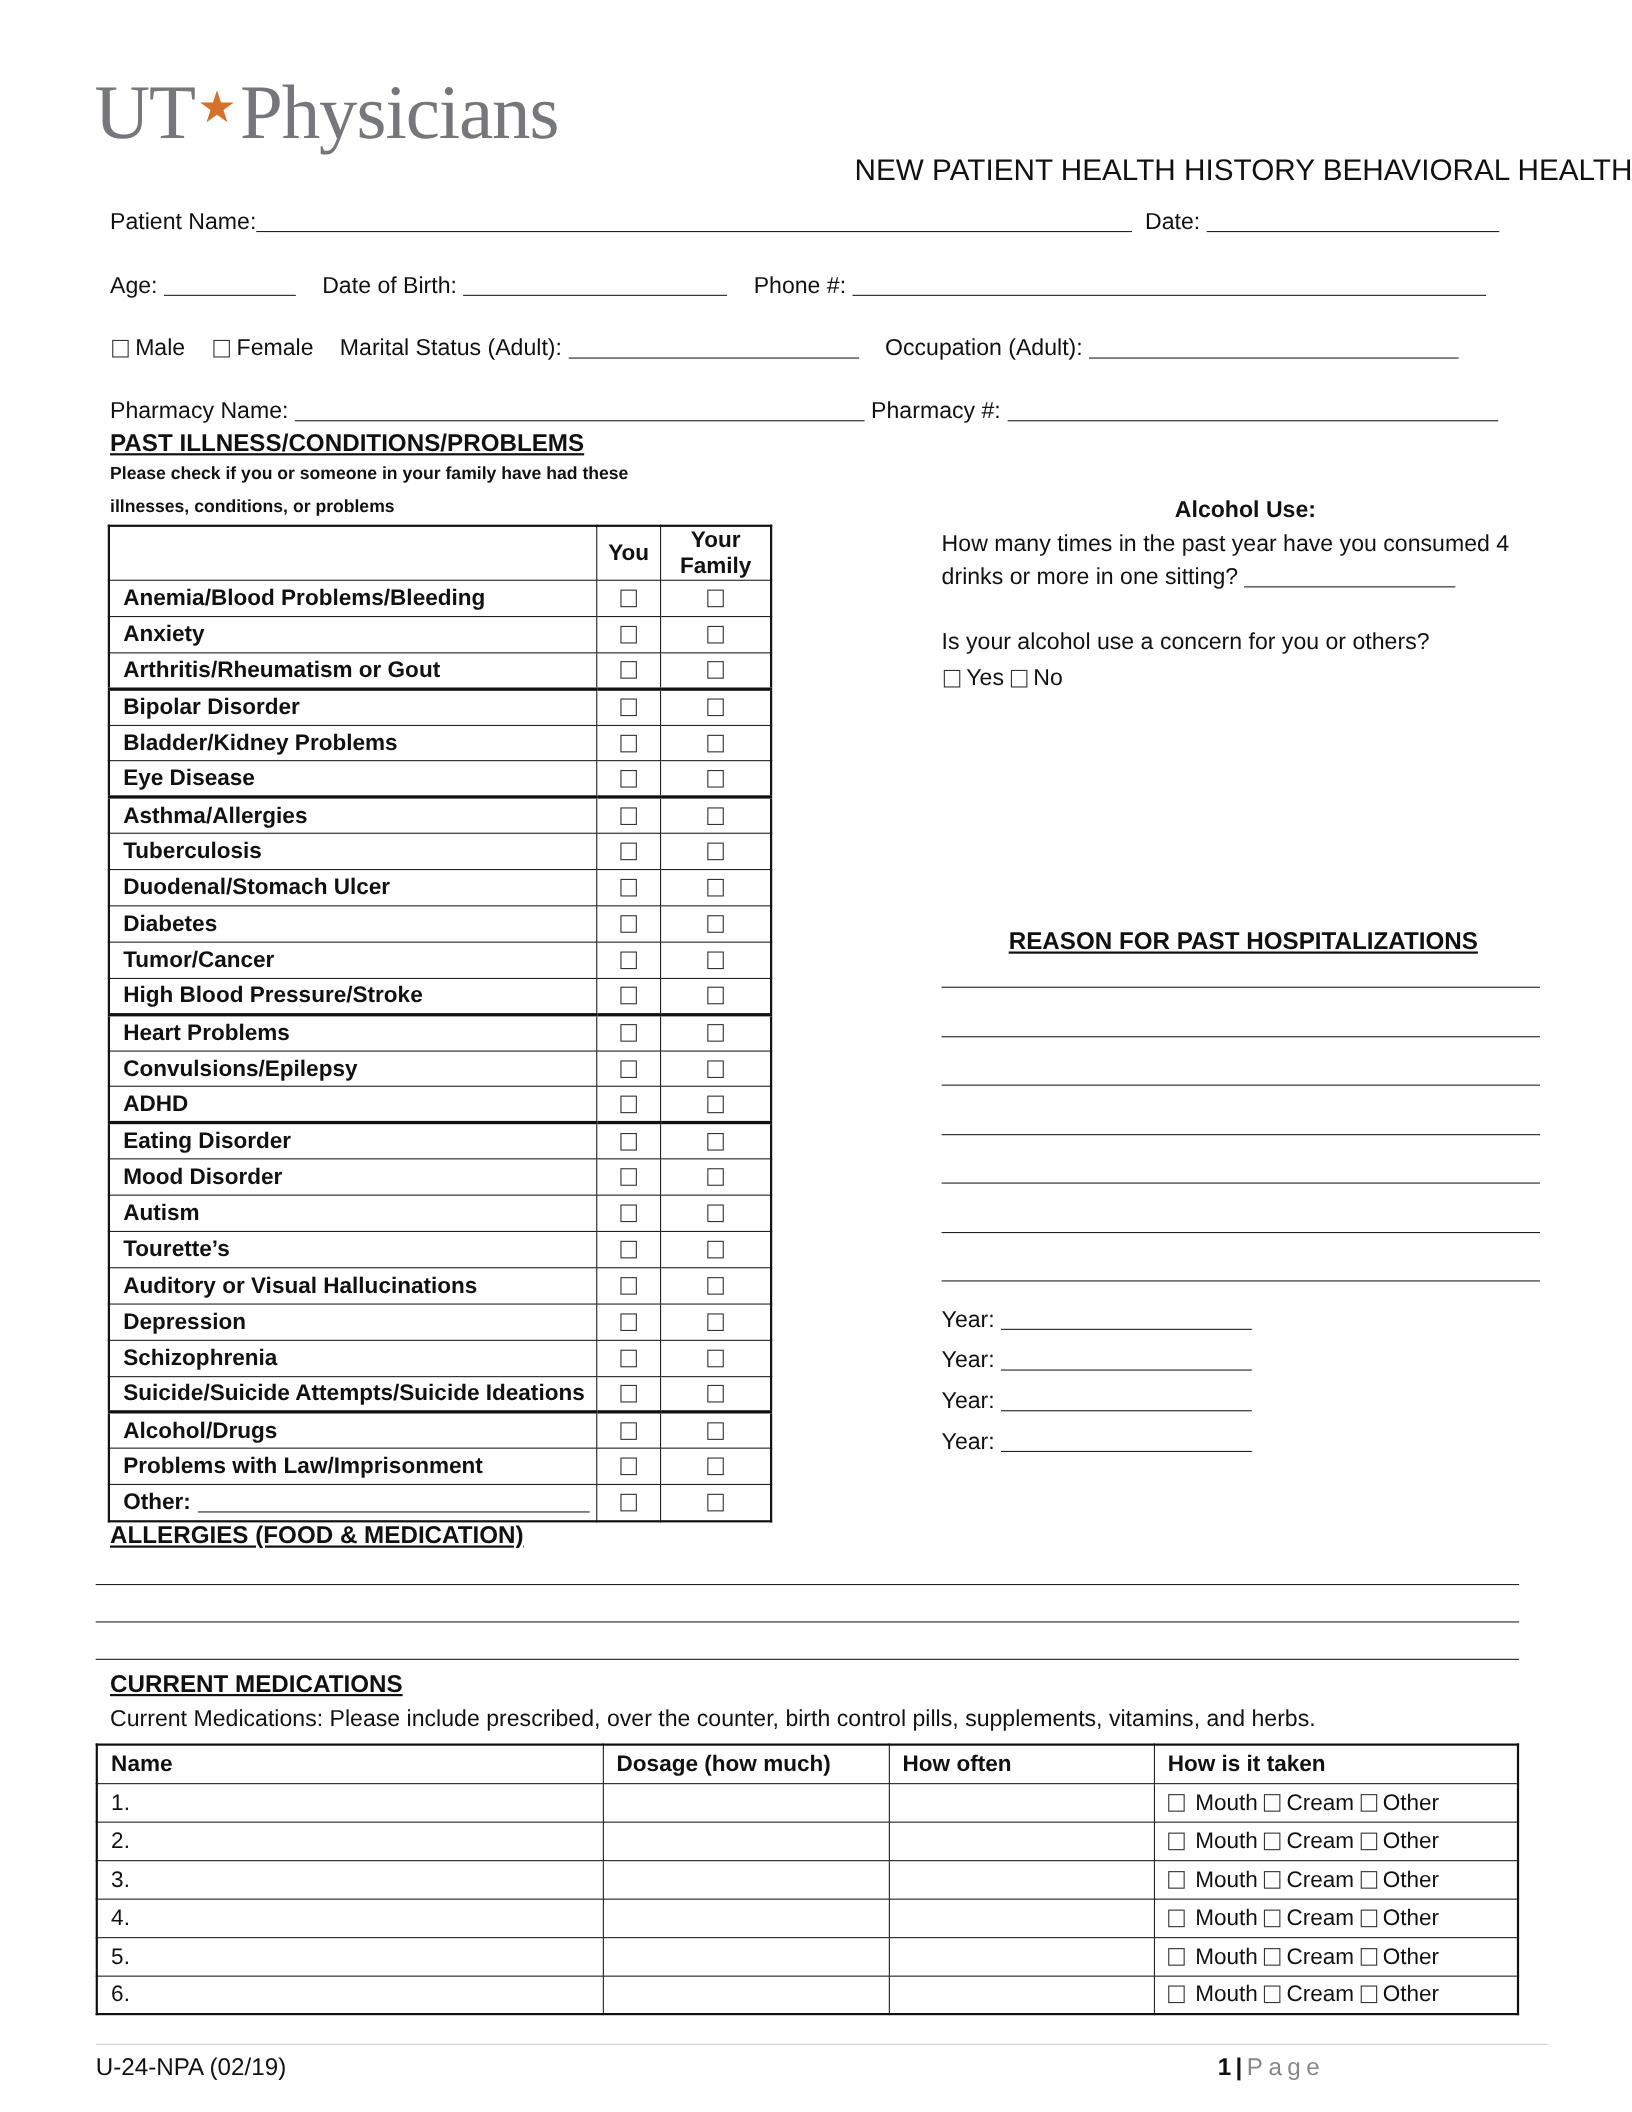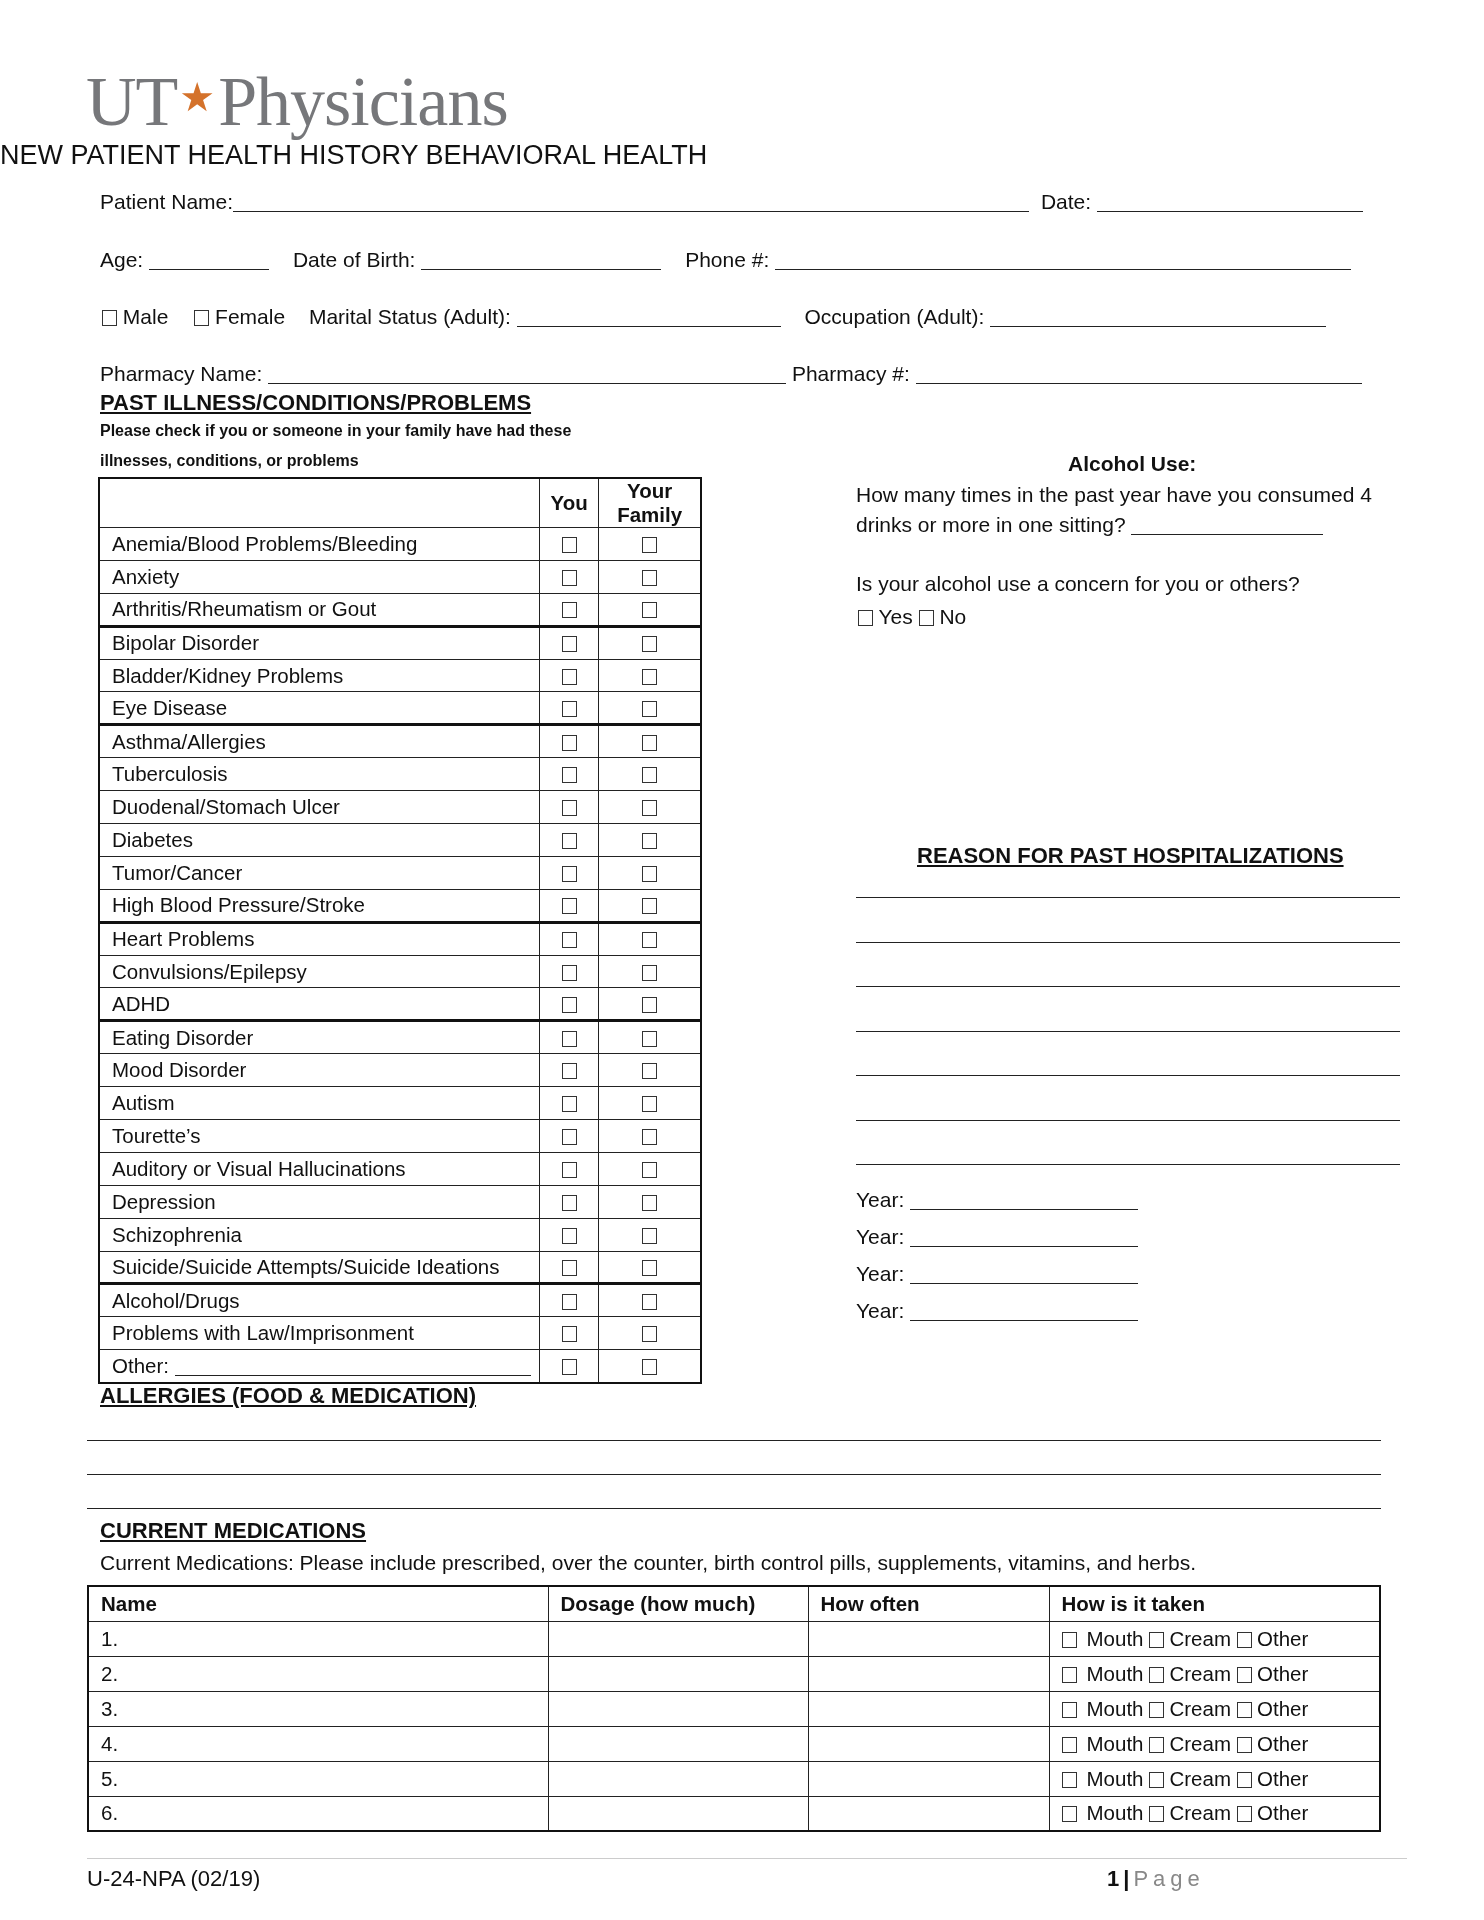--- a/index.html
+++ b/index.html
@@ -1,31 +1,31 @@
 <!DOCTYPE html>
 <html><head>
 <meta charset="utf-8">
 <style>
   * { box-sizing: border-box; margin: 0; padding: 0; }
   html, body { width: 1484px; height: 1920px; background: #ffffff; }
   body { position: relative; font-family: "Liberation Sans", sans-serif; color: #111; overflow: hidden; }
   .abs { position: absolute; }
   .logo { left: 86px; top: 58px; font-family: "Liberation Serif", serif; font-size: 70px; color: #76777a; letter-spacing: -1px; line-height: 80px; white-space: nowrap; }
   .logo .star { color: #d4722b; font-size: 40px; vertical-align: 14px; margin: 0 4px 0 2px; }
-  .title { left: 0; width: 1484px; top: 140px; text-align: left; font-size: 27px; color: #111; }
+  .title { left: 0; width: 1484px; top: 140px; text-align: right; font-size: 27px; color: #111; }
   .f { font-size: 21px; white-space: nowrap; line-height: 26px; }
   .blank { display: inline-block; border-bottom: 1.5px solid #222; height: 20px; vertical-align: -3px; }
   .cb { display: inline-block; width: 15px; height: 16px; border: 1.3px solid #333; vertical-align: -2px; background: #fff; cursor: pointer; }
   .h { font-weight: bold; text-decoration: underline; font-size: 22px; white-space: nowrap; }
   .sub { font-weight: bold; font-size: 16px; white-space: nowrap; }
   table { border-collapse: collapse; }
   .ill { left: 87px; top: 477px; width: 604px; margin-left: 11px; }
   .ill td, .ill th { border: 1.3px solid #222; height: 32.9px; font-size: 20.5px; }
   .ill th { font-weight: bold; text-align: center; }
-  .ill td.lbl { padding-left: 12px; width: 460px; white-space: nowrap; }
+  .ill td.lbl { padding-left: 12px; width: 460px; white-space: nowrap; font-weight: bold; }
   .ill td.c { text-align: center; width: 110px; }
   .ill td.c2 { text-align: center; width: 188px; }
   .ill tr.thick td { border-bottom: 3px solid #111; }
   .ill { border: 2.5px solid #111; }
   .hline { border-bottom: 1.5px solid #222; }
   .meds { left: 87px; top: 1585px; width: 1294px; border: 2.5px solid #111; }
   .meds td, .meds th { border: 1.3px solid #222; height: 35px; font-size: 20.5px; padding-left: 12px; text-align: left; }
   .meds th { font-weight: bold; }
   .footer-rule { left: 87px; top: 1858px; width: 1320px; border-top: 1.5px solid #ccc; }
   .footer-left { left: 87px; top: 1866px; font-size: 22px; }

